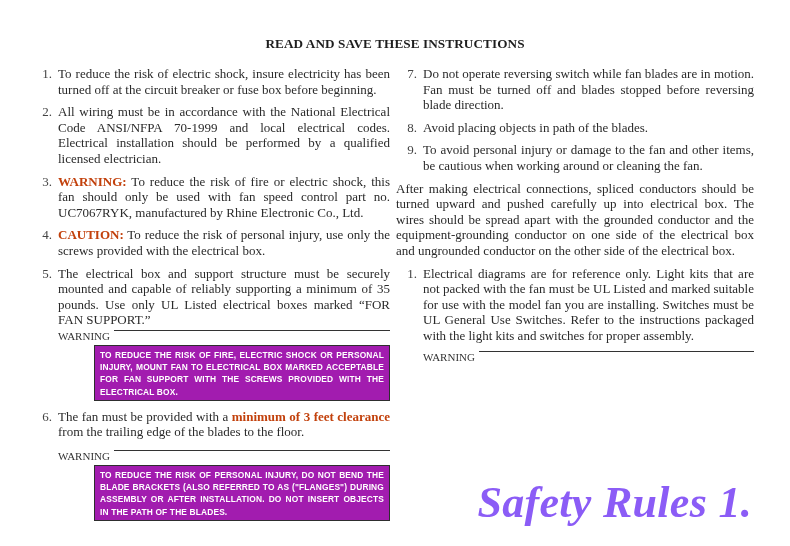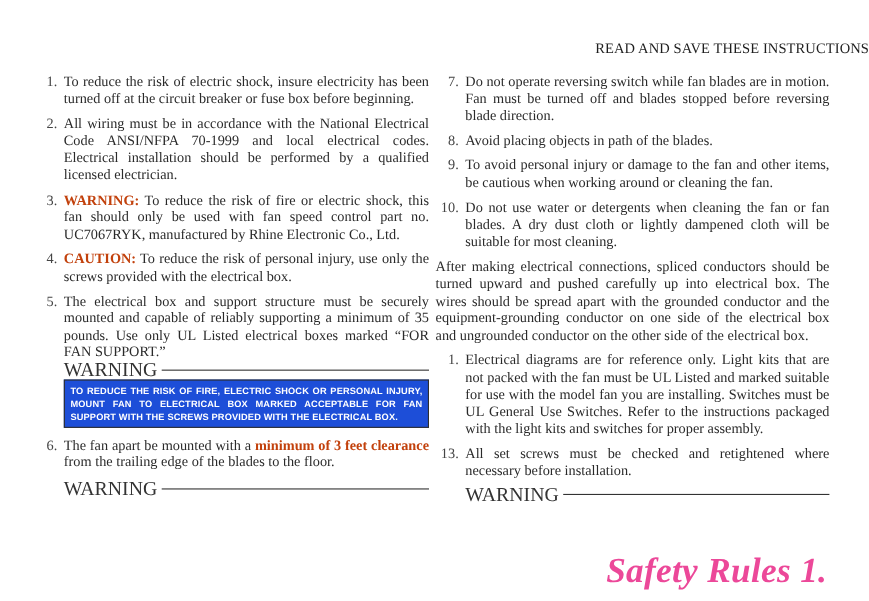--- a/index.html
+++ b/index.html
@@ -1,44 +1,44 @@
 <!DOCTYPE html>
 <html><head>
 <meta charset="utf-8">
 <style>
   html, body { margin: 0; padding: 0; }
   body {
     width: 790px; height: 546px; background: #ffffff; position: relative; overflow: hidden;
     font-family: "Liberation Serif", "DejaVu Serif", serif; color: #2a2a2a;
   }
   .title {
-    position: absolute; top: 36px; left: 0; width: 790px; text-align: right;
-    font-weight: normal; font-size: 13.2px; letter-spacing: 0.1px; color: #1e1e1e;
+    position: absolute; top: 36px; left: 0; width: 790px; text-align: center;
+    font-weight: bold; font-size: 13.2px; letter-spacing: 0.1px; color: #1e1e1e;
   }
   .col { position: absolute; top: 66px; }
   .col.left { left: 30px; width: 360px; }
   .col.right { left: 396px; width: 358px; }
   .item { display: flex; font-size: 13px; line-height: 15.6px; margin-bottom: 7px; }
   .item .num { width: 28px; flex: 0 0 28px; text-align: right; padding-right: 6px; box-sizing: border-box; color: #444; }
   .item .text { flex: 1; text-align: justify; }
   .right .item .num { width: 27px; flex: 0 0 27px; }
   b { color: #c2410c; }
   .warn { margin-left: 28px; margin-bottom: 8px; }
-  .warn-head { display: flex; align-items: center; font-size: 18px; line-height: 13px; color: #333; }
+  .warn-head { display: flex; align-items: flex-start; font-size: 11px; line-height: 13px; color: #333; }
   .warn-head .rule { flex: 1; height: 1px; background: #333; margin-left: 4px; }
   .warn-box {
-    background: #1d4ed8; border: 1.5px solid #2e2e2e; color: #ffffff;
+    background: #a21caf; border: 1.5px solid #2e2e2e; color: #ffffff;
     font-family: "Liberation Sans", "DejaVu Sans", sans-serif; font-weight: bold;
     font-size: 8.4px; line-height: 12.2px; padding: 3px 5px 2px 5px; text-align: justify;
-    letter-spacing: 0.15px; margin-top: 2px;
+    letter-spacing: 0.15px; margin-top: 2px; margin-left: 36px;
   }
   .footer {
-    position: absolute; right: 38px; top: 500px;
+    position: absolute; right: 38px; top: 477px;
     font-family: "Liberation Serif", "DejaVu Serif", serif; font-style: italic; font-weight: bold;
-    font-size: 32px; color: #ec4899; letter-spacing: 0.3px;
+    font-size: 44px; color: #8b5cf6; letter-spacing: 0.3px;
   }
 </style>
 </head>
 <body>
 
 <div class="title">READ AND SAVE THESE INSTRUCTIONS</div>
 
 <div class="col left">
   <div class="item">
     <span class="num">1.</span>
@@ -64,58 +64,51 @@
   <div class="warn">
     <div class="warn-head">
       <span>WARNING</span>
       <span class="rule"></span>
     </div>
     <div class="warn-box">TO REDUCE THE RISK OF FIRE, ELECTRIC SHOCK OR PERSONAL INJURY, MOUNT FAN TO ELECTRICAL BOX MARKED ACCEPTABLE FOR FAN SUPPORT WITH THE SCREWS PROVIDED WITH THE ELECTRICAL BOX.</div>
   </div>
 
   <div class="item" style="margin-bottom:10px">
     <span class="num">6.</span>
-    <span class="text"><span>The fan apart be mounted with a </span><b>minimum of 3 feet clearance</b><span> from the trailing edge of the blades to the floor.</span></span>
+    <span class="text"><span>The fan must be provided with a </span><b>minimum of 3 feet clearance</b><span> from the trailing edge of the blades to the floor.</span></span>
   </div>
 
   <div class="warn">
     <div class="warn-head">
       <span>WARNING</span>
       <span class="rule"></span>
     </div>
+    <div class="warn-box">TO REDUCE THE RISK OF PERSONAL INJURY, DO NOT BEND THE BLADE BRACKETS (ALSO REFERRED TO AS ("FLANGES") DURING ASSEMBLY OR AFTER INSTALLATION. DO NOT INSERT OBJECTS IN THE PATH OF THE BLADES.</div>
   </div>
 </div>
 
 <div class="col right">
   <div class="item">
     <span class="num">7.</span>
     <span class="text">Do not operate reversing switch while fan blades are in motion. Fan must be turned off and blades stopped before reversing blade direction.</span>
   </div>
   <div class="item">
     <span class="num">8.</span>
     <span class="text">Avoid placing objects in path of the blades.</span>
   </div>
   <div class="item">
     <span class="num">9.</span>
     <span class="text">To avoid personal injury or damage to the fan and other items, be cautious when working around or cleaning the fan.</span>
   </div>
   <div class="item">
-    <span class="num">10.</span>
-    <span class="text">Do not use water or detergents when cleaning the fan or fan blades. A dry dust cloth or lightly dampened cloth will be suitable for most cleaning.</span>
-  </div>
-  <div class="item">
     <span class="text">After making electrical connections, spliced conductors should be turned upward and pushed carefully up into electrical box. The wires should be spread apart with the grounded conductor and the equipment-grounding conductor on one side of the electrical box and ungrounded conductor on the other side of the electrical box.</span>
   </div>
   <div class="item">
     <span class="num">1.</span>
     <span class="text">Electrical diagrams are for reference only. Light kits that are not packed with the fan must be UL Listed and marked suitable for use with the model fan you are installing. Switches must be UL General Use Switches. Refer to the instructions packaged with the light kits and switches for proper assembly.</span>
-  </div>
-  <div class="item" style="margin-bottom:8px">
-    <span class="num">13.</span>
-    <span class="text">All set screws must be checked and retightened where necessary before installation.</span>
   </div>
 
   <div class="warn" style="margin-left:27px">
     <div class="warn-head">
       <span>WARNING</span>
       <span class="rule"></span>
     </div>
   </div>
 </div>
 

